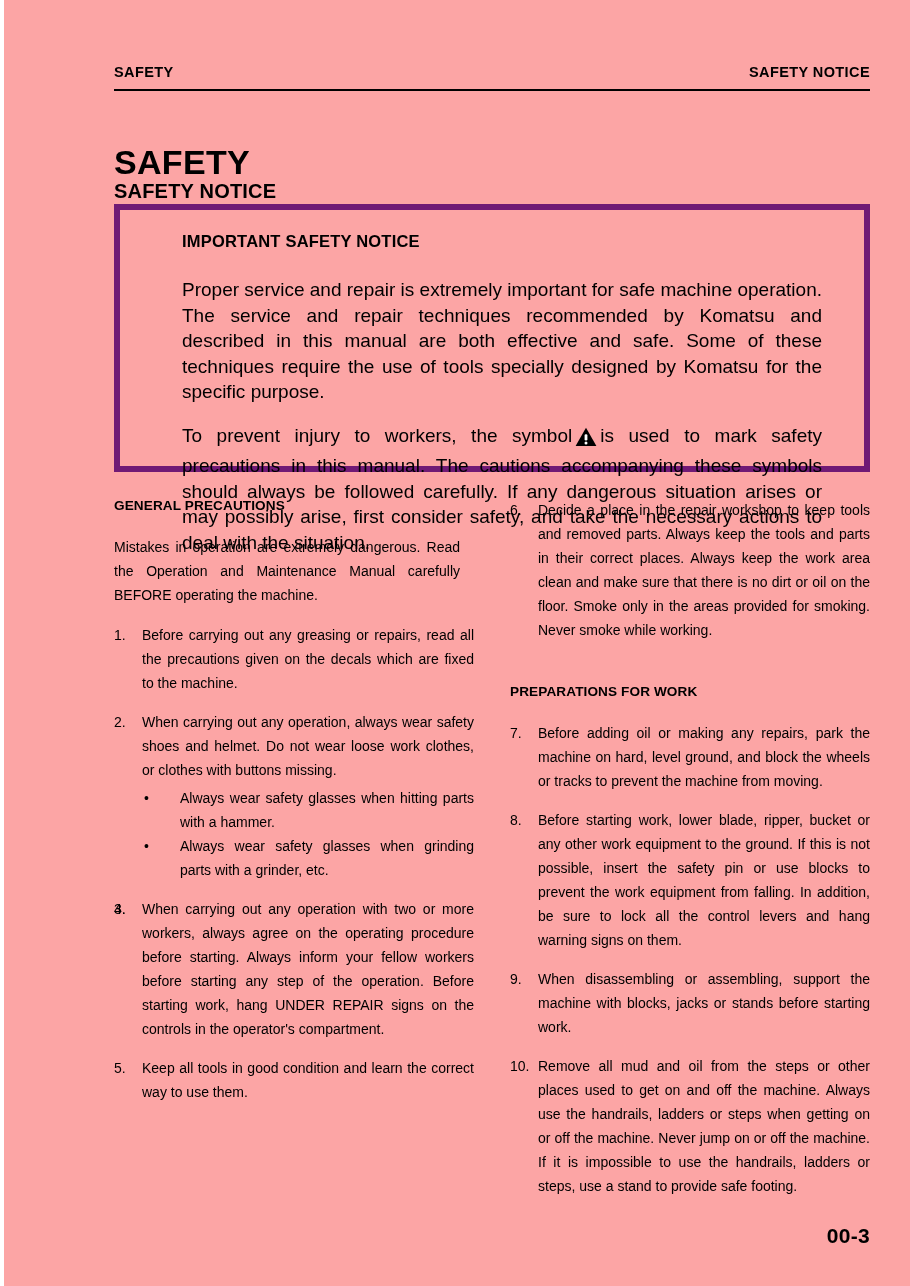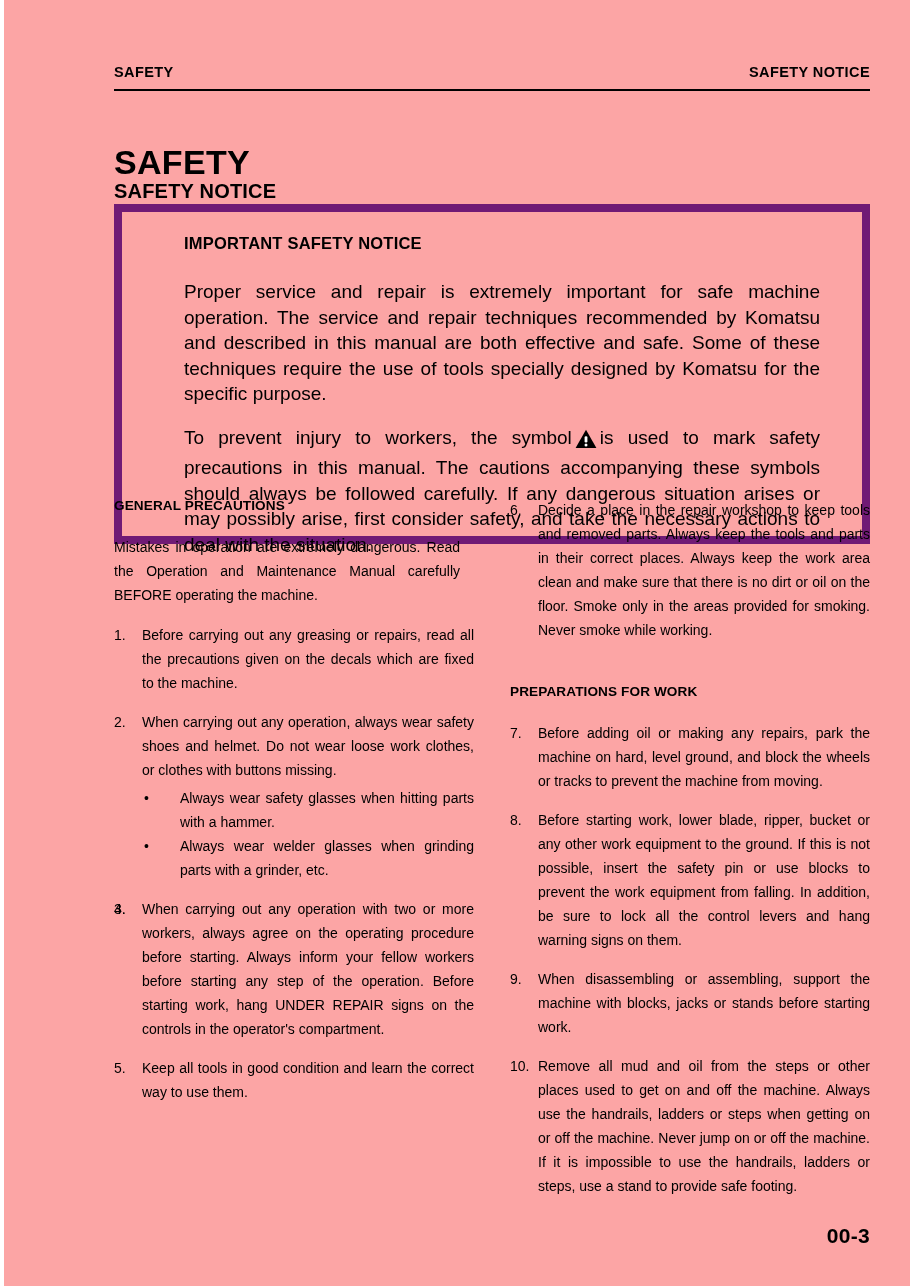--- a/index.html
+++ b/index.html
@@ -65,22 +65,22 @@
     letter-spacing: 0.2px;
     line-height: 1;
   }
 
   
   .notice-box {
     position: absolute;
     left: 110px;
     top: 204px;
     width: 756px;
-    height: 340px;
-    border: 8px solid #701a75;
+    height: 268px;
+    border: 6px solid #701a75;
     box-sizing: border-box;
   }
   .notice-inner {
     padding: 22px 30px 0 62px;
   }
   .notice-heading {
     font-size: 16.5px;
     font-weight: bold;
     letter-spacing: 0.2px;
     margin: 0 0 26px 0;
@@ -209,21 +209,21 @@
       <li>
         <span class="li-num">1.</span><span>Before carrying out any greasing or repairs, read all the precautions given on the decals which are fixed to the machine.</span>
       </li>
       <li>
         <span class="li-num">2.</span><span>When carrying out any operation, always wear safety shoes and helmet. Do not wear loose work clothes, or clothes with buttons missing.</span>
         <ul class="bullet-list">
           <li>
             <span class="bullet-dot">•</span><span>Always wear safety glasses when hitting parts with a hammer.</span>
           </li>
           <li>
-            <span class="bullet-dot">•</span><span>Always wear welder glasses when grinding parts with a grinder, etc.</span>
+            <span class="bullet-dot">•</span><span>Always wear safety glasses when grinding parts with a grinder, etc.</span>
           </li>
         </ul>
       </li>
       <li>
         <span class="li-num">3.</span>
       </li>
       <li>
         <span class="li-num">4.</span><span>When carrying out any operation with two or more workers, always agree on the operating procedure before starting. Always inform your fellow workers before starting any step of the operation. Before starting work, hang UNDER REPAIR signs on the controls in the operator's compartment.</span>
       </li>
       <li>

